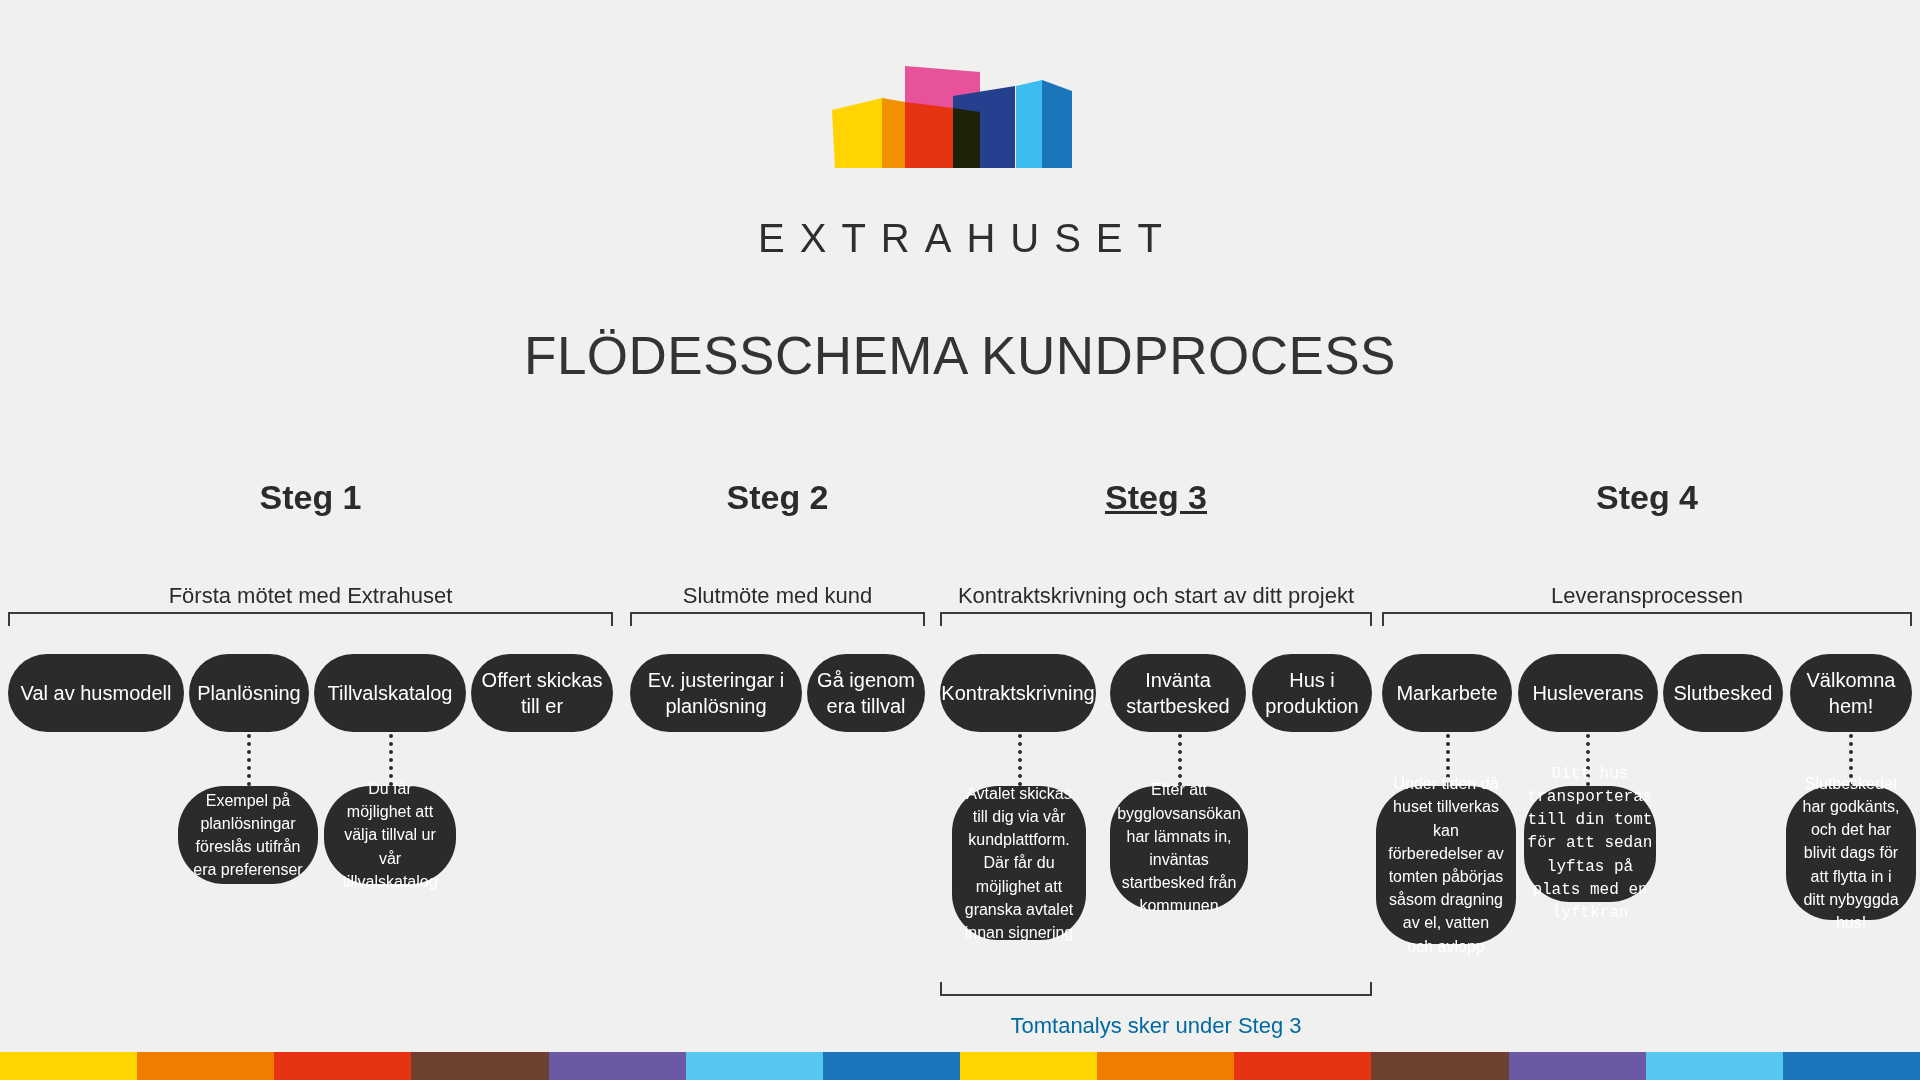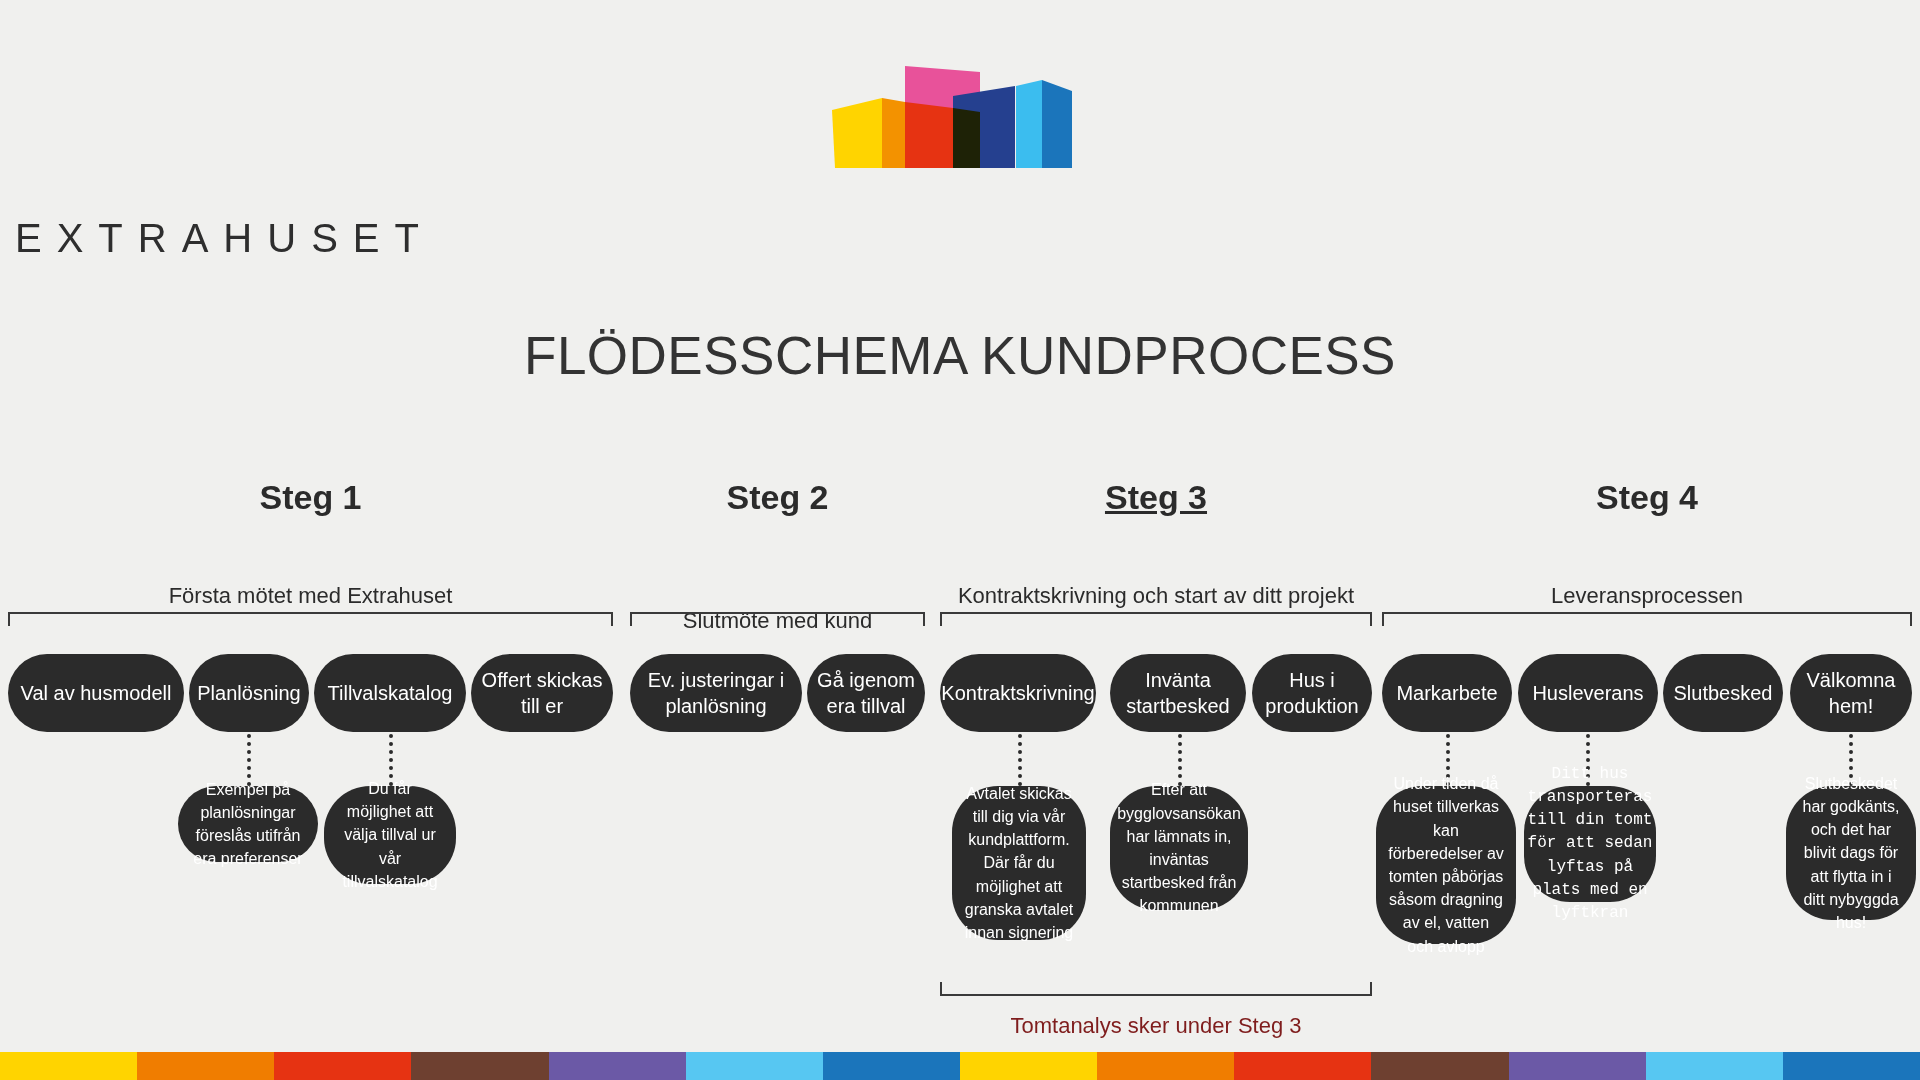--- a/index.html
+++ b/index.html
@@ -14,21 +14,21 @@
     overflow: hidden;
     position: relative;
   }
 
   
   #logo-block {
     position: absolute;
     top: 58px;
     left: 0;
     width: 1920px;
-    text-align: left;
+    text-align: center;
   }
   #logo-mark {
     width: 300px;
     height: 140px;
     margin: 0 auto;
     display: block;
   }
   #logo-wordmark {
     font-family: "Liberation Sans", sans-serif;
     font-size: 40px;
@@ -91,21 +91,21 @@
     border-left: 2px solid #3a3a3a;
     border-right: 2px solid #3a3a3a;
   }
   #bottom-bracket-caption {
     position: absolute;
     top: 1013px;
     left: 940px;
     width: 432px;
     text-align: center;
     font-size: 22px;
-    color: #7f1d1d;
+    color: #0369a1;
   }
 
   
   .pill {
     position: absolute;
     background: #2b2b2b;
     color: #ffffff;
     border-radius: 60px;
     display: flex;
     align-items: center;
@@ -183,21 +183,21 @@
 </div>
 
 <div id="page-title">FLÖDESSCHEMA KUNDPROCESS</div>
 
 <div class="step-heading" style="left:8px;  width:605px;">Steg 1</div>
 <div class="step-heading" style="left:630px; width:295px;">Steg 2</div>
 <div class="step-heading" style="left:940px; width:432px;text-decoration:underline;">Steg 3</div>
 <div class="step-heading" style="left:1382px;width:530px;">Steg 4</div>
 
 <div class="step-subtitle" style="left:8px;  width:605px;">Första mötet med Extrahuset</div>
-<div class="step-subtitle" style="left:630px; width:295px;margin-top:25px;">Slutmöte med kund</div>
+<div class="step-subtitle" style="left:630px; width:295px;">Slutmöte med kund</div>
 <div class="step-subtitle" style="left:940px; width:432px;">Kontraktskrivning och start av ditt projekt</div>
 <div class="step-subtitle" style="left:1382px;width:530px;">Leveransprocessen</div>
 
 <div class="bracket" style="left:8px;   width:605px;"></div>
 <div class="bracket" style="left:630px; width:295px;"></div>
 <div class="bracket" style="left:940px; width:432px;"></div>
 <div class="bracket" style="left:1382px;width:530px;"></div>
 
 <div class="pill" style="left:8px;   width:176px;">Val av husmodell</div>
 <div class="pill" style="left:189px; width:120px;text-align:right;">Planlösning</div>
@@ -214,21 +214,21 @@
 <div class="pill" style="left:1790px;width:122px;">Välkomna hem!</div>
 
 <div class="connector" style="left:247px;  top:734px; height:52px;"></div>
 <div class="connector" style="left:389px;  top:734px; height:52px;"></div>
 <div class="connector" style="left:1018px; top:734px; height:52px;"></div>
 <div class="connector" style="left:1178px; top:734px; height:52px;"></div>
 <div class="connector" style="left:1446px; top:734px; height:52px;"></div>
 <div class="connector" style="left:1586px; top:734px; height:52px;"></div>
 <div class="connector" style="left:1849px; top:734px; height:52px;"></div>
 
-<div class="note" style="left:178px;  top:786px; width:140px; height:76px;">Exempel på planlösningar föreslås utifrån era preferenser</div>
+<div class="note" style="left:178px;  top:786px; width:140px; height:98px;">Exempel på planlösningar föreslås utifrån era preferenser</div>
 
 <div class="note" style="left:324px;  top:786px; width:132px; height:98px;">Du får möjlighet att välja tillval ur vår tillvalskatalog</div>
 
 <div class="note" style="left:952px;  top:786px; width:134px; height:154px;">Avtalet skickas till dig via vår kundplattform. Där får du möjlighet att granska avtalet innan signering</div>
 
 <div class="note" style="left:1110px; top:786px; width:138px; height:124px;">Efter att bygglovsansökan har lämnats in, inväntas startbesked från kommunen</div>
 
 <div class="note" style="left:1376px; top:786px; width:140px; height:158px;">Under tiden då huset tillverkas kan förberedelser av tomten påbörjas såsom dragning av el, vatten och avlopp</div>
 
 <div class="note" style="left:1524px; top:786px; width:132px; height:116px;font-family:Liberation Mono, monospace;">Ditt hus transporteras till din tomt för att sedan lyftas på plats med en lyftkran</div>

